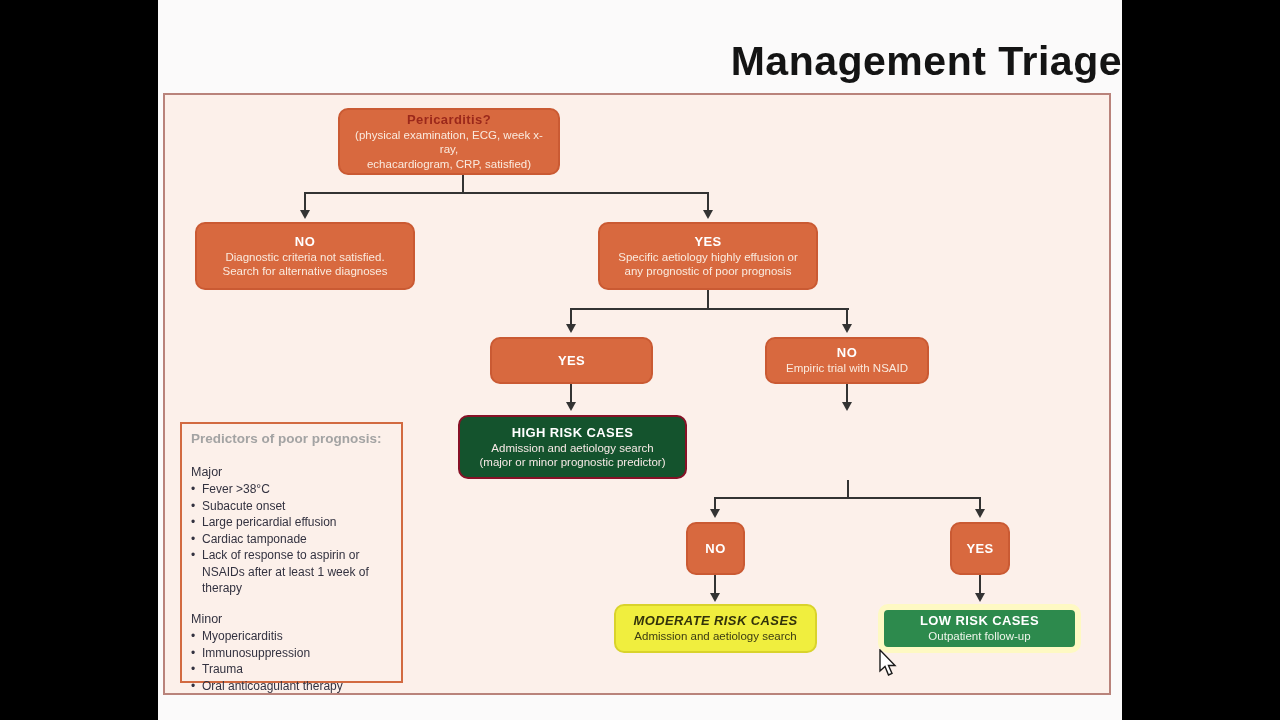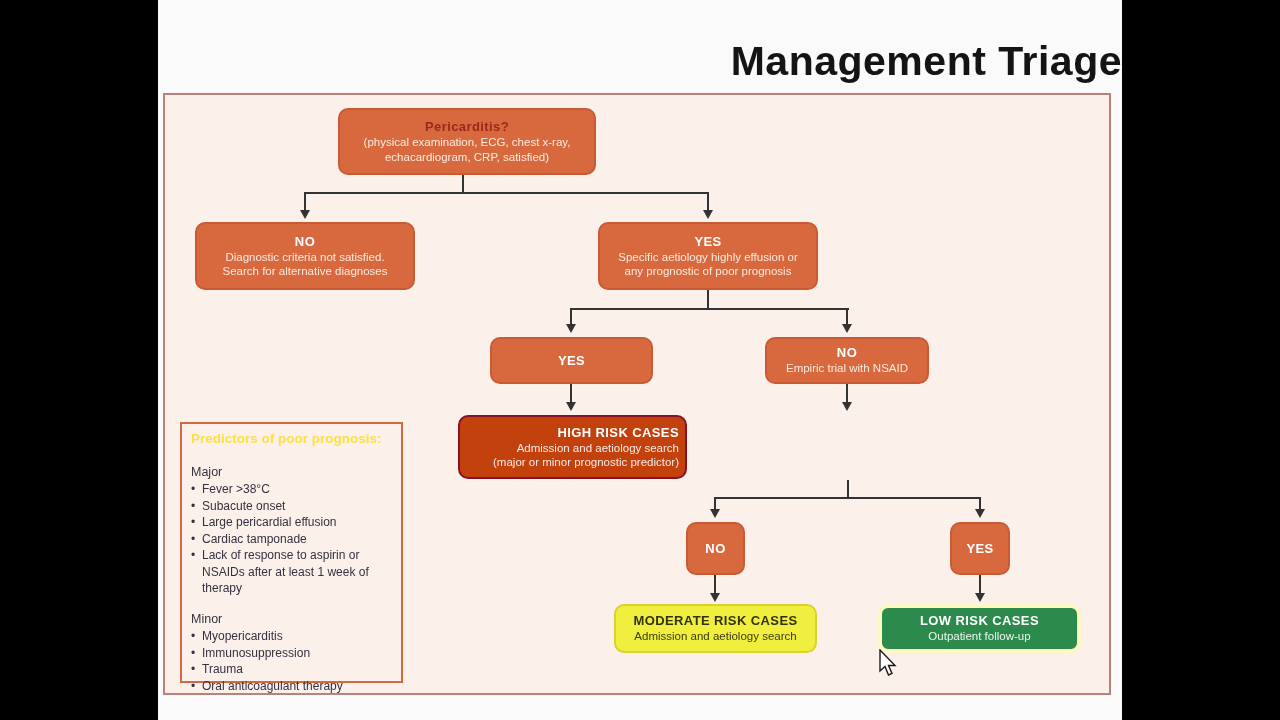--- a/index.html
+++ b/index.html
@@ -8,37 +8,37 @@
   .slide{position:absolute;left:158px;top:0;width:964px;height:720px;background:#fbfafa;}
   .slide-title{position:absolute;left:158px;top:38px;width:964px;text-align:right;
                font-size:41px;font-weight:bold;color:#141414;letter-spacing:0.5px;}
   .panel{position:absolute;left:163px;top:93px;width:948px;height:602px;background:#fcf0ea;
          border:2px solid #b9837b;box-sizing:border-box;}
   
   .node{position:absolute;border-radius:10px;box-sizing:border-box;display:flex;
         flex-direction:column;justify-content:center;align-items:center;text-align:center;
         padding:3px 6px;}
   .node.orange{background:#d8693f;border:2px solid #ca5a33;color:#faeade;}
-  .node.maroon{background:#c2410c;border:2px solid #871127;color:#f7e9e6;align-items:flex-end;}
+  .node.maroon{background:#14532d;border:2px solid #871127;color:#f7e9e6;}
   .node.yellow{background:#f0ee3e;border:2px solid #d9d32c;color:#3c3c12;}
-  .node.green{background:#2d8a4d;border:4px solid #fef9c3;color:#eef5ea;}
+  .node.green{background:#2d8a4d;border:6px solid #fef9c3;color:#eef5ea;}
   .hd{font-weight:bold;font-size:13px;letter-spacing:0.4px;color:#ffffff;line-height:16px;}
-  .node.yellow .hd{color:#32320a;}
+  .node.yellow .hd{color:#32320a;font-style:italic;}
   .hd-red{color:#9b281b;}
   .ln{font-size:11.5px;line-height:14.5px;}
   
   .vline{position:absolute;width:2px;background:#333333;}
   .hline{position:absolute;height:2px;background:#333333;}
   .arr{position:absolute;width:0;height:0;border-left:5px solid transparent;
        border-right:5px solid transparent;border-top:9px solid #333333;}
   
   .pred{position:absolute;left:180px;top:422px;width:223px;height:261px;
         border:2px solid #d26a41;box-sizing:border-box;color:#333240;
         padding:7px 9px 6px 9px;font-size:12px;line-height:16.5px;}
-  .pred-title{font-weight:bold;font-size:13.5px;color:#fde047;margin-bottom:16px;}
+  .pred-title{font-weight:bold;font-size:13.5px;color:#a3a3a3;margin-bottom:16px;}
   .pred-sub{font-weight:normal;font-size:12.5px;margin-bottom:1px;}
   .pred-item{position:relative;padding-left:11px;}
   .pred-item::before{content:"\2022";position:absolute;left:0;top:0;}
   .pred-gap{height:14px;}
   .cursor{position:absolute;left:876px;top:649px;}
 </style>
 </head>
 <body>
 
 <div class="stage">
@@ -71,23 +71,23 @@
   <div class="vline" style="left:714px;top:497px;height:12px"></div>
   <div class="arr" style="left:710px;top:509px"></div>
   <div class="vline" style="left:979px;top:497px;height:12px"></div>
   <div class="arr" style="left:975px;top:509px"></div>
 
   <div class="vline" style="left:714px;top:575px;height:18px"></div>
   <div class="arr" style="left:710px;top:593px"></div>
   <div class="vline" style="left:979px;top:575px;height:18px"></div>
   <div class="arr" style="left:975px;top:593px"></div>
 
-  <div class="node orange" style="left:338px;top:108px;width:258px;height:67px">
+  <div class="node orange" style="left:338px;top:108px;width:222px;height:67px">
     <div class="hd hd-red">Pericarditis?</div>
-    <div class="ln">(physical examination, ECG, chest x-ray,</div>
+    <div class="ln">(physical examination, ECG, week x-ray,</div>
     <div class="ln">echacardiogram, CRP, satisfied)</div>
   </div>
 
   <div class="node orange" style="left:195px;top:222px;width:220px;height:68px">
     <div class="hd">NO</div>
     <div class="ln">Diagnostic criteria not satisfied.</div>
     <div class="ln">Search for alternative diagnoses</div>
   </div>
 
   <div class="node orange" style="left:598px;top:222px;width:220px;height:68px">

